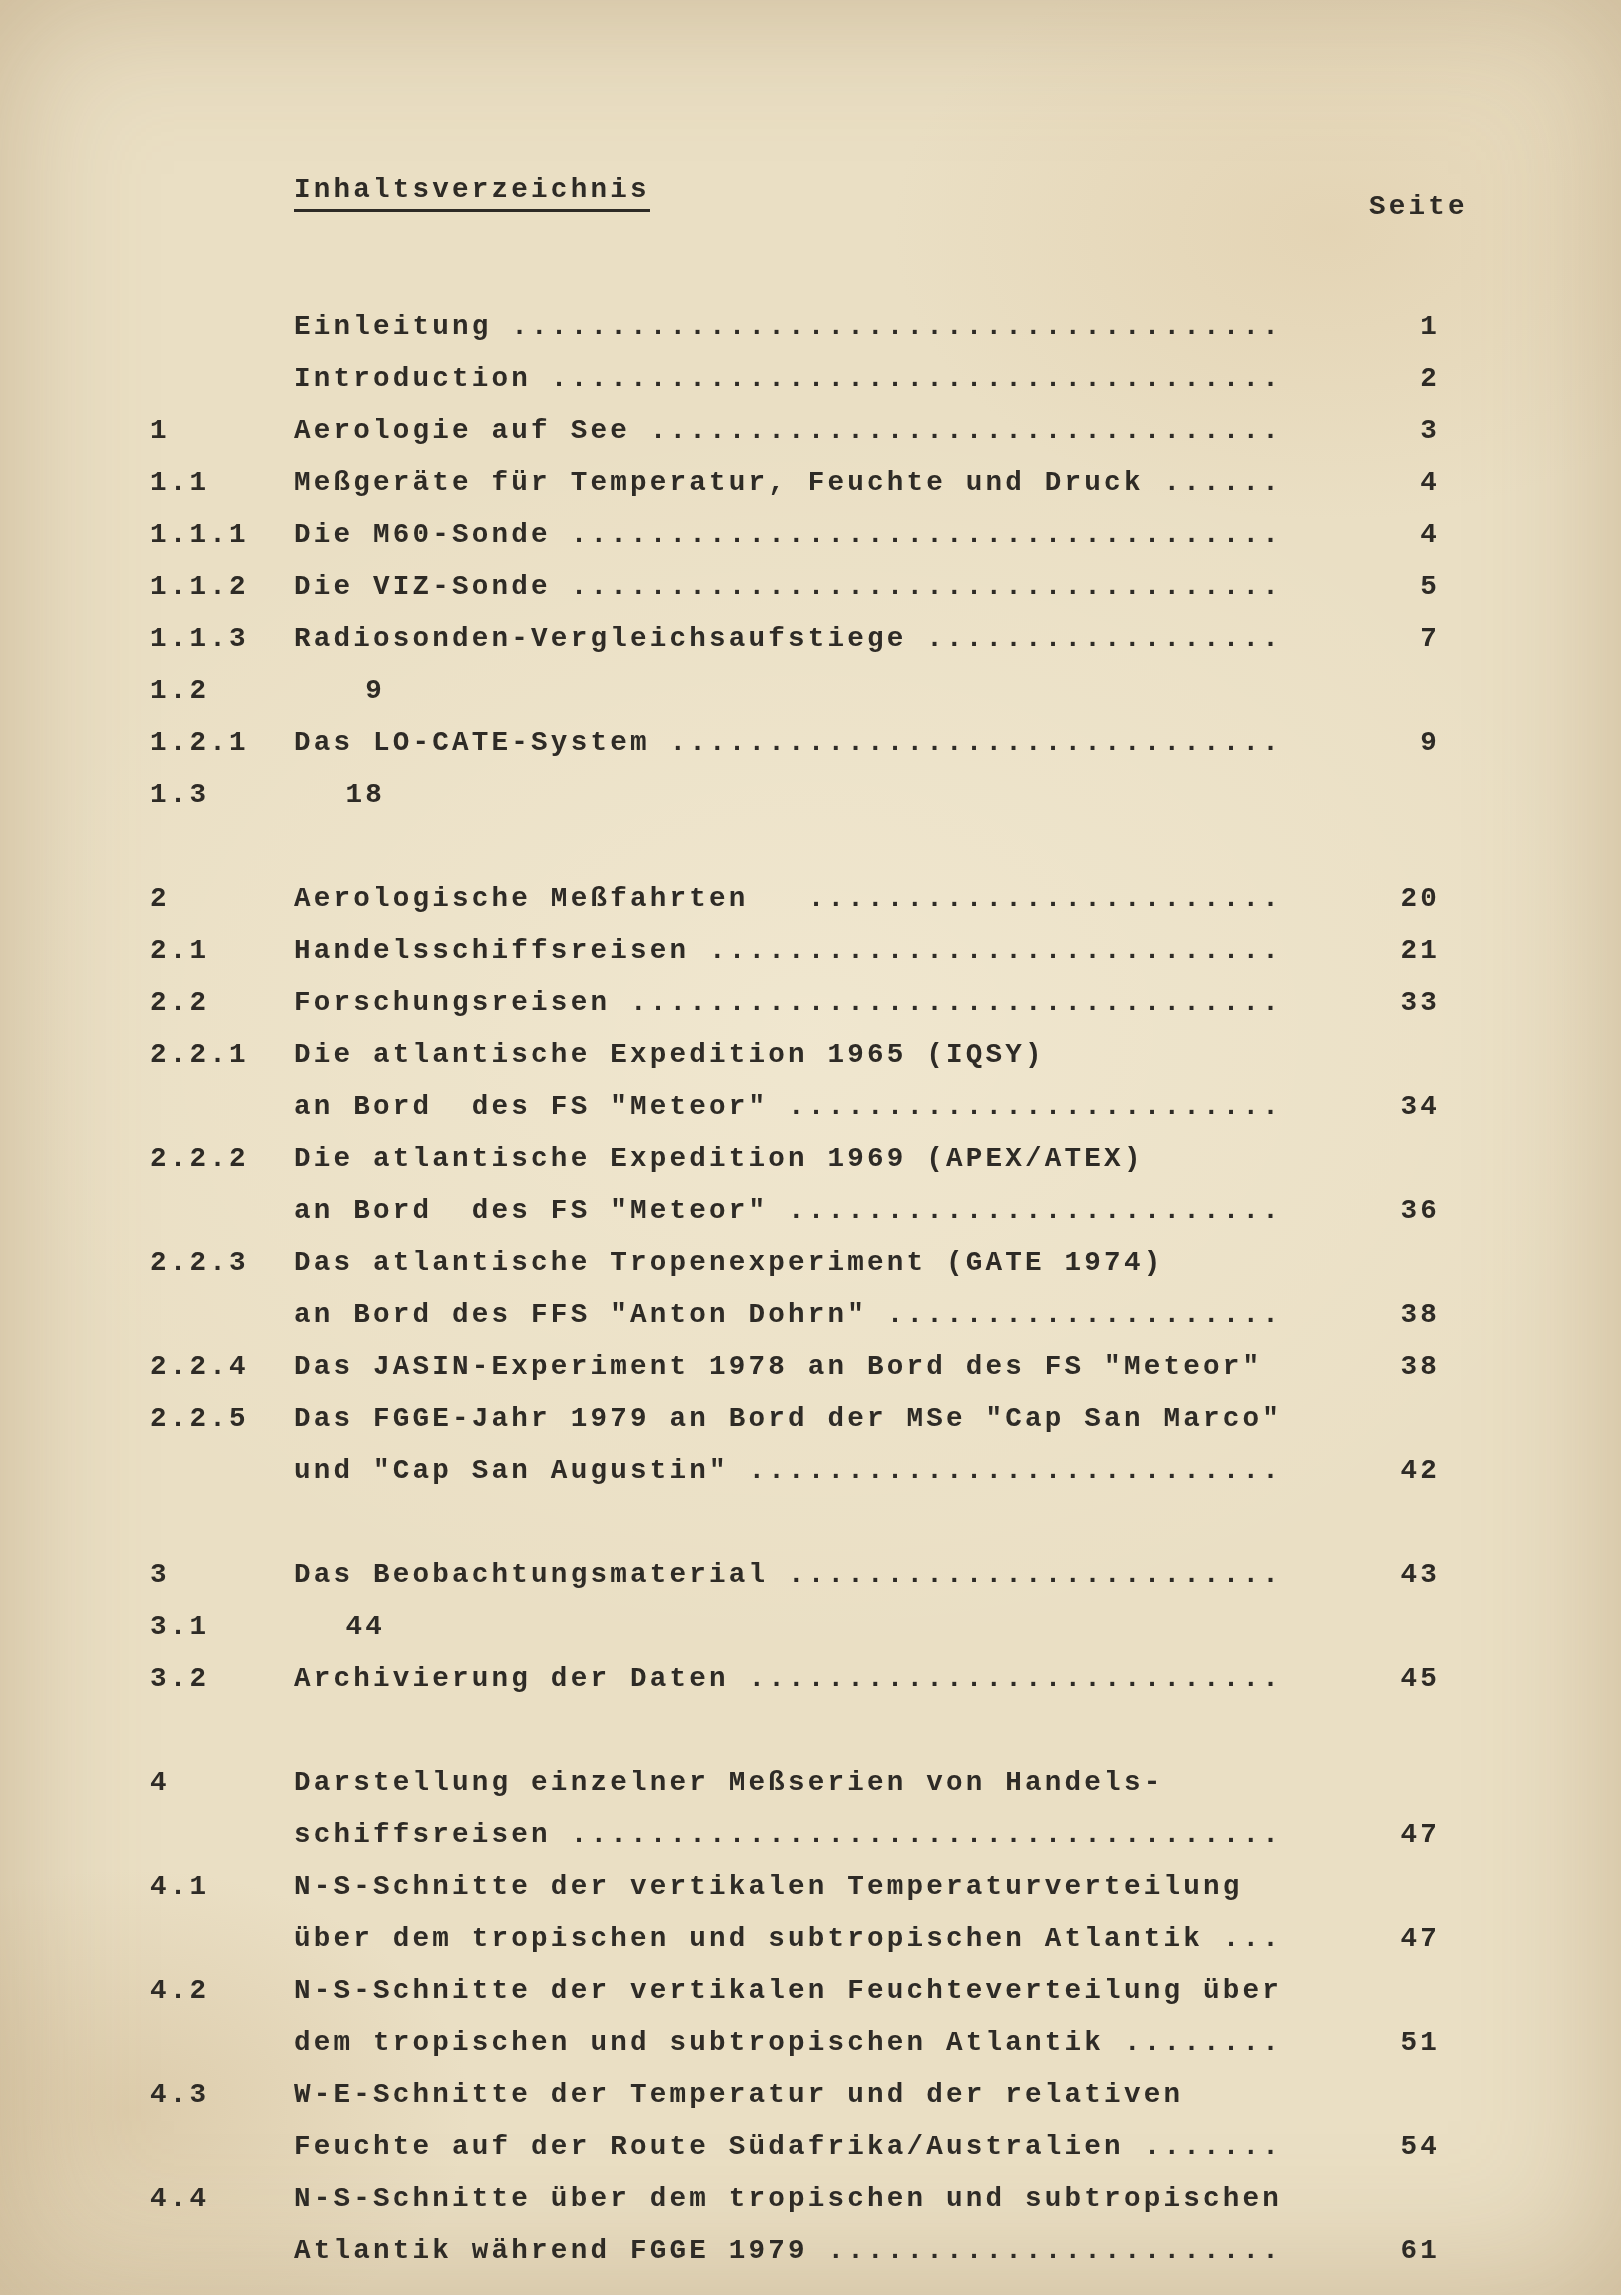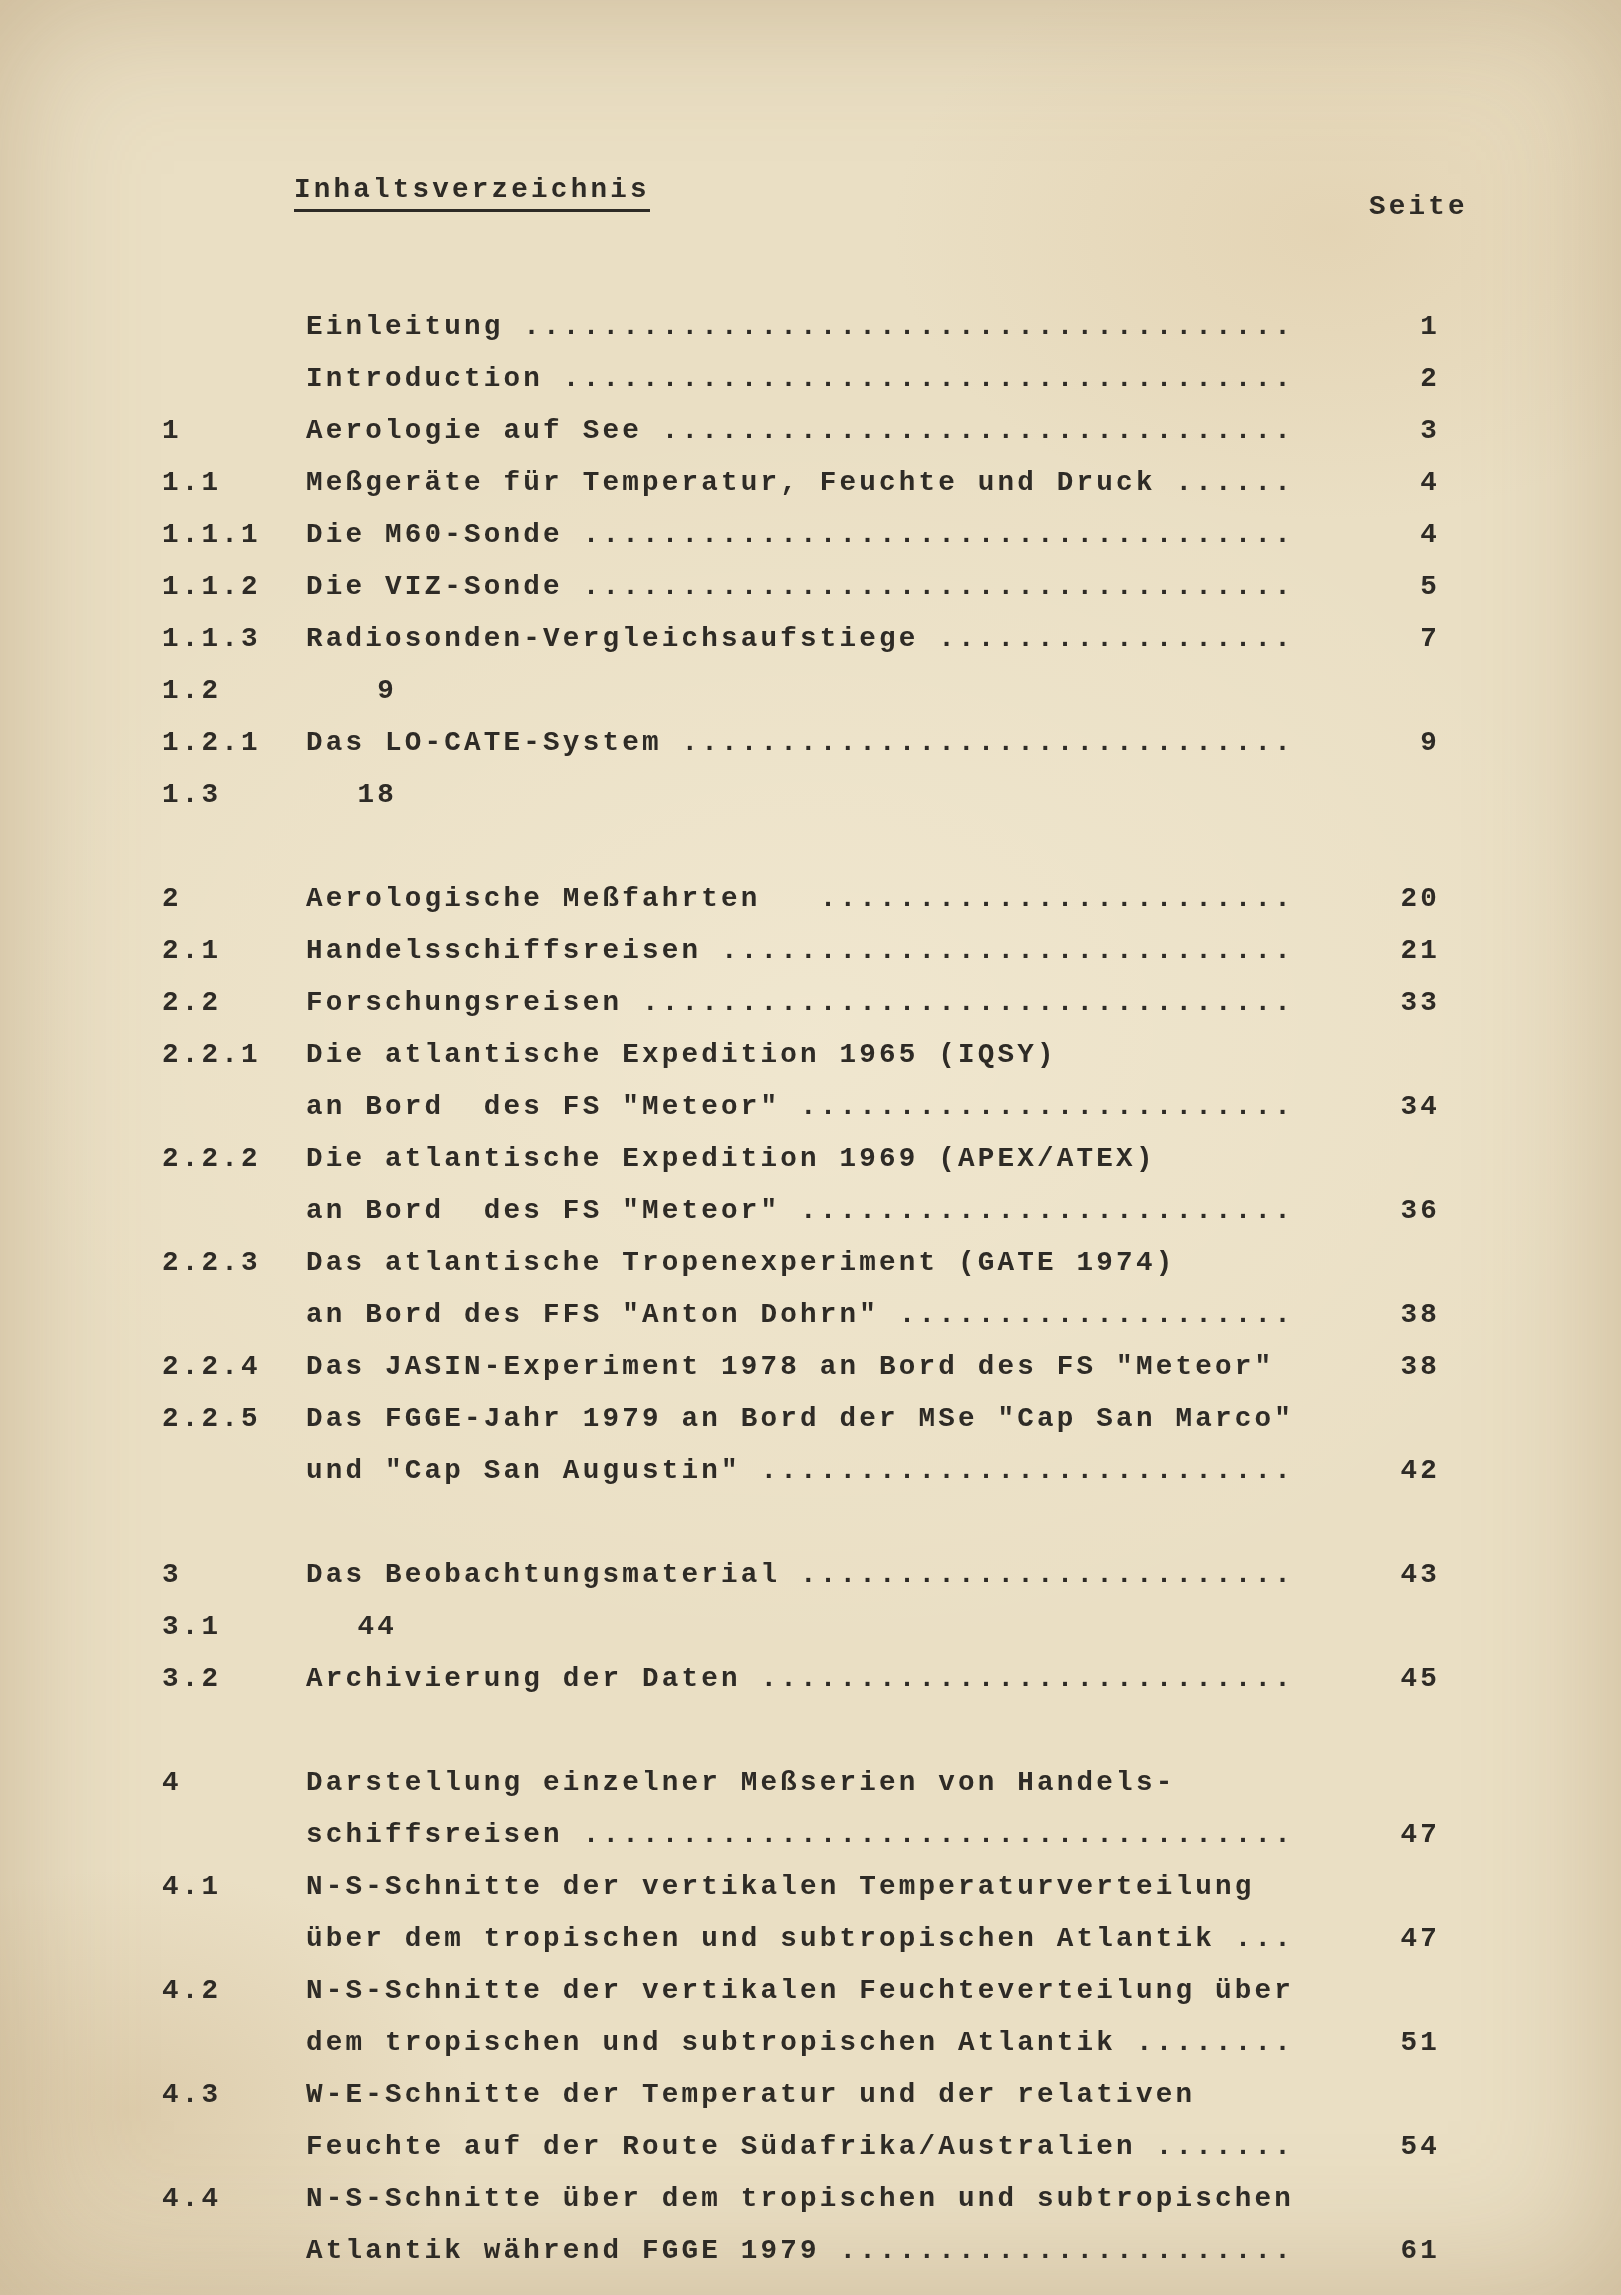--- a/index.html
+++ b/index.html
@@ -29,21 +29,21 @@
   }
   .header { position: relative; height: 52px; }
   .doc-title {
     display: inline-block;
     margin-left: 144px;
     border-bottom: 3.2px solid #2e2b26;
     padding-bottom: 4px;
   }
   .seite-label { position: absolute; left: 1219px; top: 17px; }
   .rows { margin-top: 75px; }
-  .row { display: flex; height: 52px; line-height: 52px; margin-left: 12px; }
+  .row { display: flex; height: 52px; line-height: 52px; }
   .row.gap { margin-top: 52px; }
   .num { flex: 0 0 144px; white-space: pre; }
   .entry-title { flex: 1 1 auto; white-space: pre; overflow: hidden; }
   .page-num { flex: 0 0 91px; text-align: right; white-space: pre; }
 </style>
 </head>
 <body>
 
 <div class="page">
   <div class="content">

